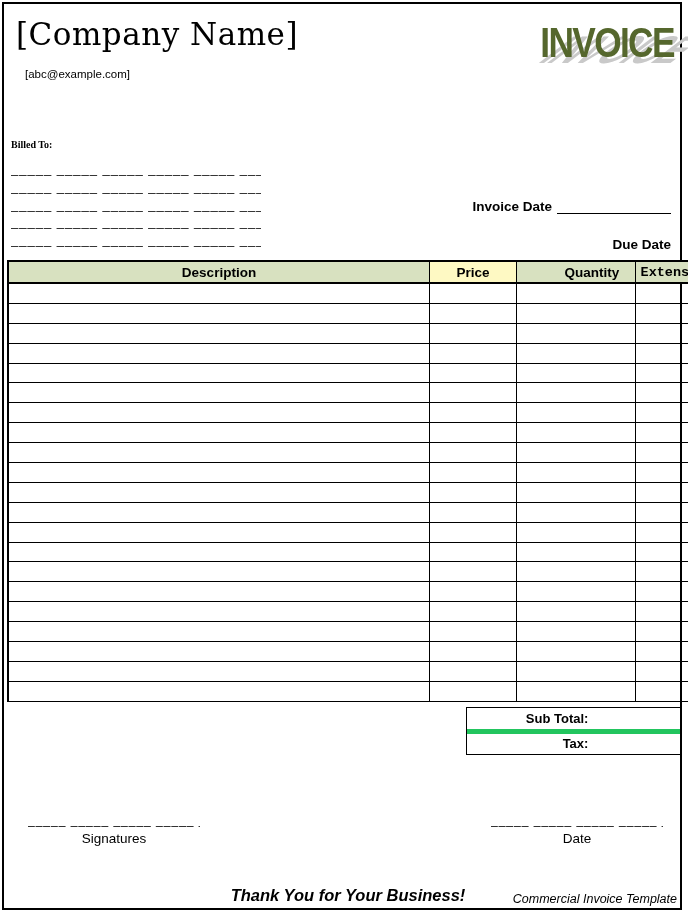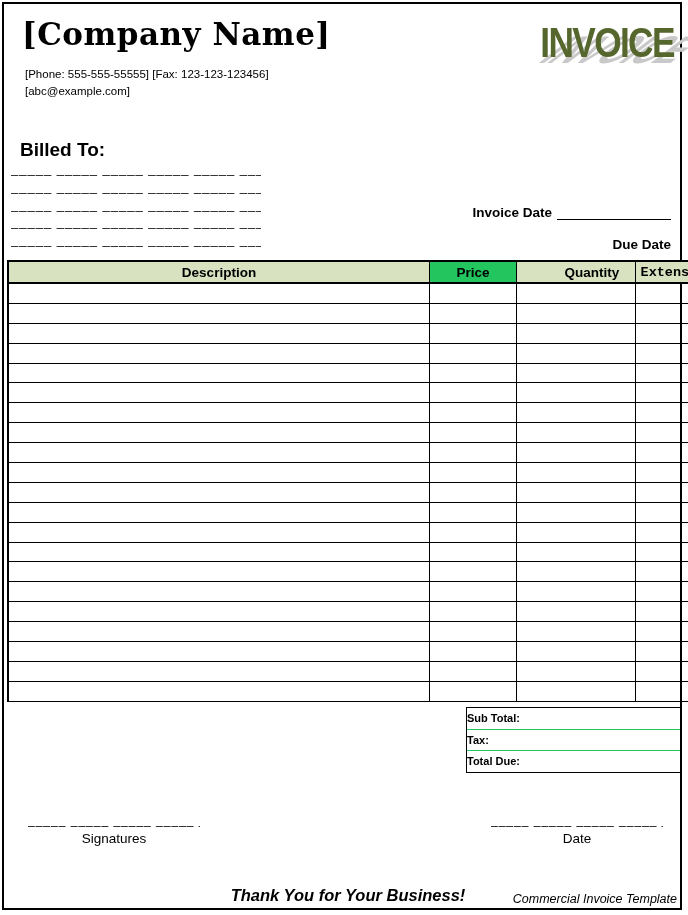--- a/index.html
+++ b/index.html
@@ -6,48 +6,48 @@
   body {
     width: 688px; height: 915px; position: relative; overflow: hidden;
     font-family: "Liberation Sans", sans-serif; color: #000;
   }
   .page {
     position: absolute; left: 2px; top: 2px; width: 680px; height: 908px;
     border: 2px solid #000; background: #fff; box-sizing: border-box;
   }
   
   .company-name {
-    position: absolute; left: 18px; top: 12px;
+    position: absolute; left: 12px; top: 12px;
     font-family: "DejaVu Serif", "Liberation Serif", serif;
-    font-weight: bold; font-size: 31px; letter-spacing: 0.5px; white-space: nowrap;
+    font-weight: normal; font-size: 31px; letter-spacing: 0.5px; white-space: nowrap;
   }
   .company-address { position: absolute; left: 21px; top: 62px; font-size: 11.5px; line-height: 17px; }
   .logo {
     position: absolute; right: 4px; top: 16px; width: 230px; height: 48px;
   }
   .logo .word {
     position: absolute; right: 2px; top: 0;
     font-size: 43px; font-weight: bold; letter-spacing: -2px; line-height: 44px;
     transform: scaleX(0.82); transform-origin: right center; white-space: nowrap;
   }
   .logo .shadow {
     top: 5px; right: 14px;
     transform: scaleX(0.82) skewX(-58deg) scaleY(0.9); transform-origin: right bottom;
   }
   
-  .billed-label { position: absolute; left: 16px; top: 135px; font-size: 19px; font-weight: bold; }
+  .billed-label { position: absolute; left: 7px; top: 135px; font-size: 10px; font-weight: bold; font-family: Liberation Serif, serif; }
   .billed-lines { position: absolute; left: 7px; top: 157px; width: 250px; font-size: 13px; }
   .billed-lines .uline { height: 17.8px; overflow: hidden; white-space: nowrap; letter-spacing: 1px; }
   .inv-field {
     position: absolute; right: 9px; display: flex; align-items: flex-end;
     font-size: 13.5px; font-weight: bold; white-space: nowrap;
   }
   .inv-field .fill { border-bottom: 1.5px solid #000; height: 16px; margin-left: 5px; }
   .inv-field.f1 { top: 158px; } .inv-field.f1 .fill { width: 101px; }
-  .inv-field.f2 { top: 199px; margin-left: 36px; } .inv-field.f2 .fill { width: 114px; }
+  .inv-field.f2 { top: 193px; margin-left: 36px; } .inv-field.f2 .fill { width: 114px; }
   .inv-field.f3 { top: 233px; flex-direction: column; } .inv-field.f3 .fill { width: 114px; }
   
   table.items {
     position: absolute; left: 3px; top: 256px; width: 674px;
     border-collapse: collapse; table-layout: fixed; border-radius: 18px;
   }
   table.items th, table.items td { border: 1px solid #000; padding: 0; }
   table.items th {
     height: 20px; font-size: 13.5px; font-weight: bold; text-align: center;
     border-top: 2px solid #000; border-bottom: 2px solid #000;
@@ -56,22 +56,22 @@
   table.items .c0 { width: 420px; } table.items .c1 { width: 86px; }
   table.items .c2 { width: 86px; } table.items .c3 { width: 82px; }
   table.items th.c0, table.items td.c0 { border-left: 2px solid #000; }
   table.items th.c3, table.items td.c3 { border-right: 2px solid #000; font-family: Liberation Mono, monospace; }
   
   .totals {
     position: absolute; left: 462px; top: 703px; width: 215px;
     border: 1.5px solid #000; box-sizing: border-box; background: #fff;
   }
   .totals .trow { display: flex; height: 20.5px; align-items: center; }
-  .totals .trow + .trow { border-top: 1px solid #22c55e; }
-  .totals .tlabel { width: 57%; font-size: 11px; font-weight: bold; }
+  .totals .trow + .trow { border-top: 5px solid #22c55e; }
+  .totals .tlabel { width: 57%; text-align: right; font-size: 13px; font-weight: bold; }
   .totals .tvalue { flex: 1; }
   
   .sig-block { position: absolute; width: 172px; text-align: center; }
   .sig-block .sline { font-size: 12px; height: 16px; overflow: hidden; white-space: nowrap; letter-spacing: 1px; }
   .sig-block .slabel { font-size: 13.5px; font-weight: normal; margin-top: 2px; }
   .sig-left { left: 24px; top: 809px; }
   .sig-right { left: 487px; top: 809px; }
   
   .thank-you {
     position: absolute; left: 0; right: 0; top: 882px; text-align: center;
@@ -82,21 +82,20 @@
     font-size: 12.5px; font-style: italic;
   }
 </style>
 </head>
 <body>
 
 <div class="page">
 
   <div class="company-name">[Company Name]</div>
   <div class="company-address">
-    <div>[Phone: 555-555-55555] [Fax: 123-123-123456]</div>
     <div>[abc@example.com]</div>
   </div>
 
   <div class="logo">
     <div class="word shadow" style="color: rgb(201, 201, 201);">INVOICE</div>
     <div class="word main" style="color: rgb(85, 103, 45);">INVOICE</div>
   </div>
 
   <div class="billed-label">Billed To:</div>
   <div class="billed-lines">
@@ -113,21 +112,21 @@
   </div>
   <div class="inv-field f3">
     <span>Due Date</span>
     <span class="fill"></span>
   </div>
 
   <table class="items">
     <thead>
       <tr>
         <th class="c0" style="background: rgb(216, 225, 192);">Description</th>
-        <th class="c1" style="background: #22c55e; text-align: center;">Price</th>
+        <th class="c1" style="background: #fef9c3; text-align: center;">Price</th>
         <th class="c2" style="background: rgb(216, 225, 192); padding-left: 32px;">Quantity</th>
         <th class="c3" style="background: rgb(216, 225, 192);">Extension</th>
       </tr>
     </thead>
     <tbody id="items-body">
         <tr>
           <td class="c0"></td>
           <td class="c1"></td>
           <td class="c2"></td>
           <td class="c3"></td>
@@ -257,24 +256,20 @@
 
   <div class="totals">
     <div class="trow">
       <span class="tlabel">Sub Total:</span>
       <span class="tvalue"></span>
     </div>
     <div class="trow">
       <span class="tlabel">Tax:</span>
       <span class="tvalue"></span>
     </div>
-    <div class="trow">
-      <span class="tlabel">Total Due:</span>
-      <span class="tvalue"></span>
-    </div>
   </div>
 
   <div class="sig-block sig-left">
     <div class="sline">_____ _____ _____ _____ _____ _____</div>
     <div class="slabel">Signatures</div>
   </div>
   <div class="sig-block sig-right">
     <div class="sline">_____ _____ _____ _____ _____ _____</div>
     <div class="slabel">Date</div>
   </div>

